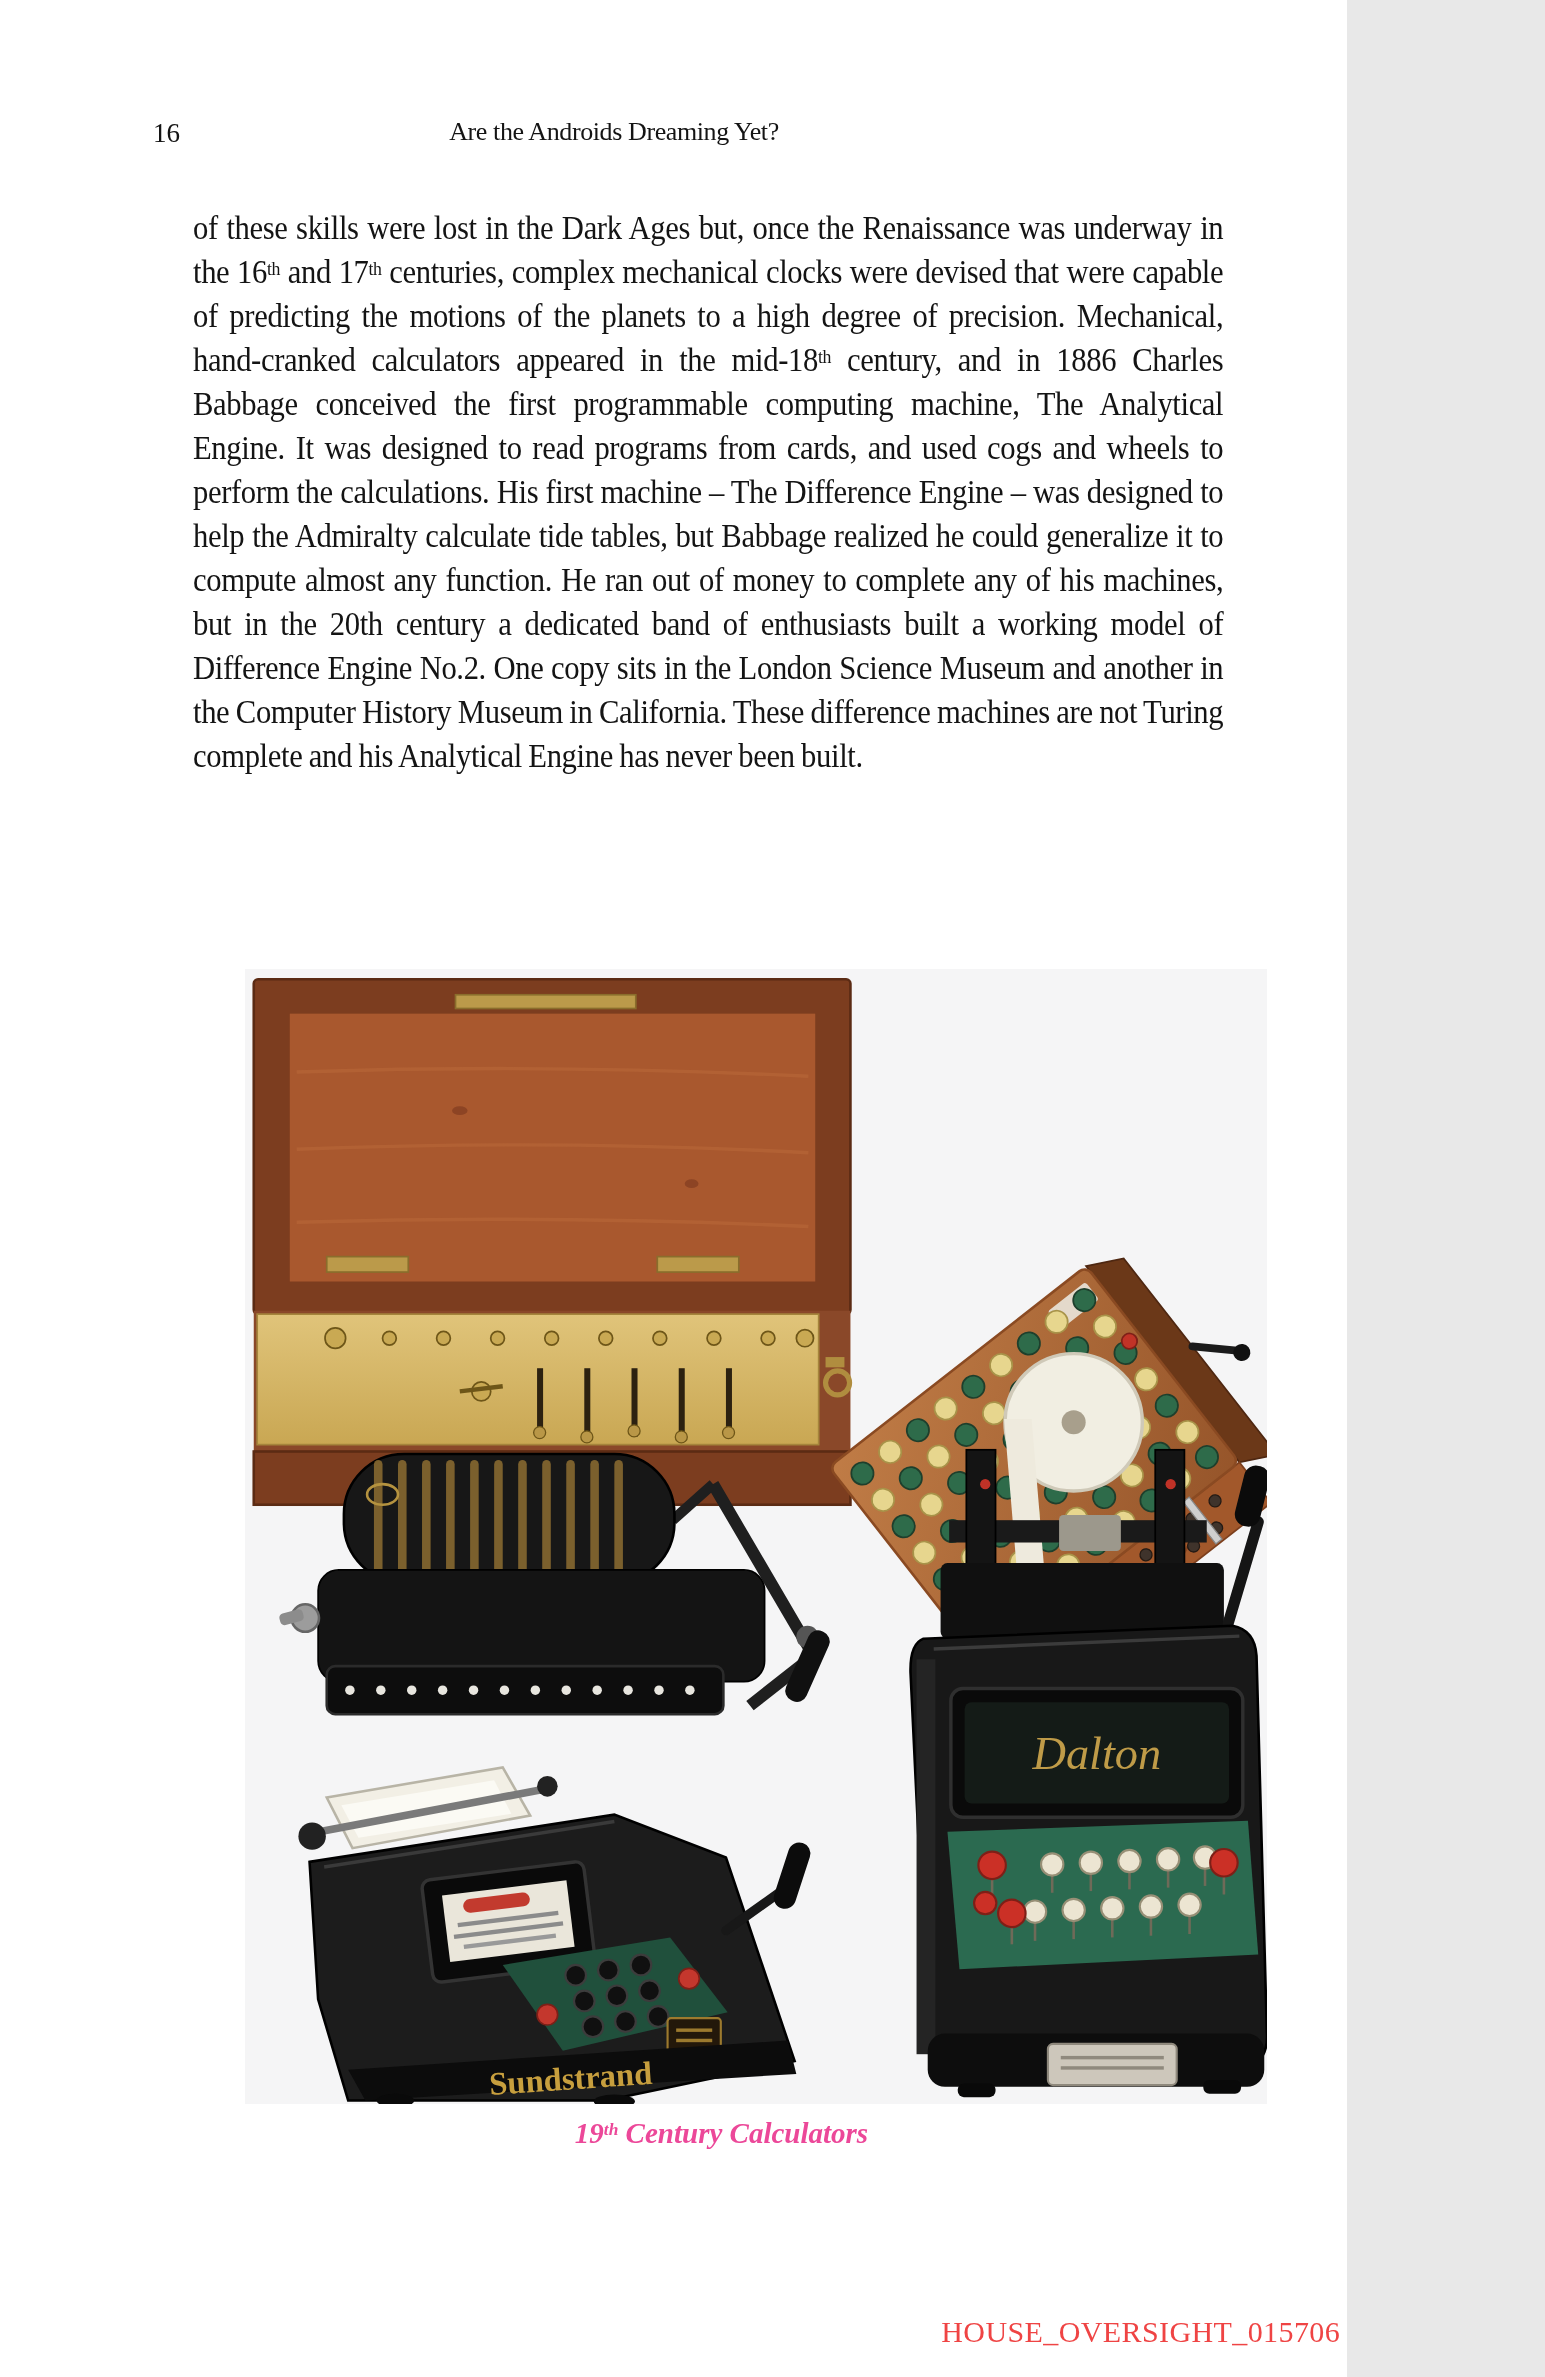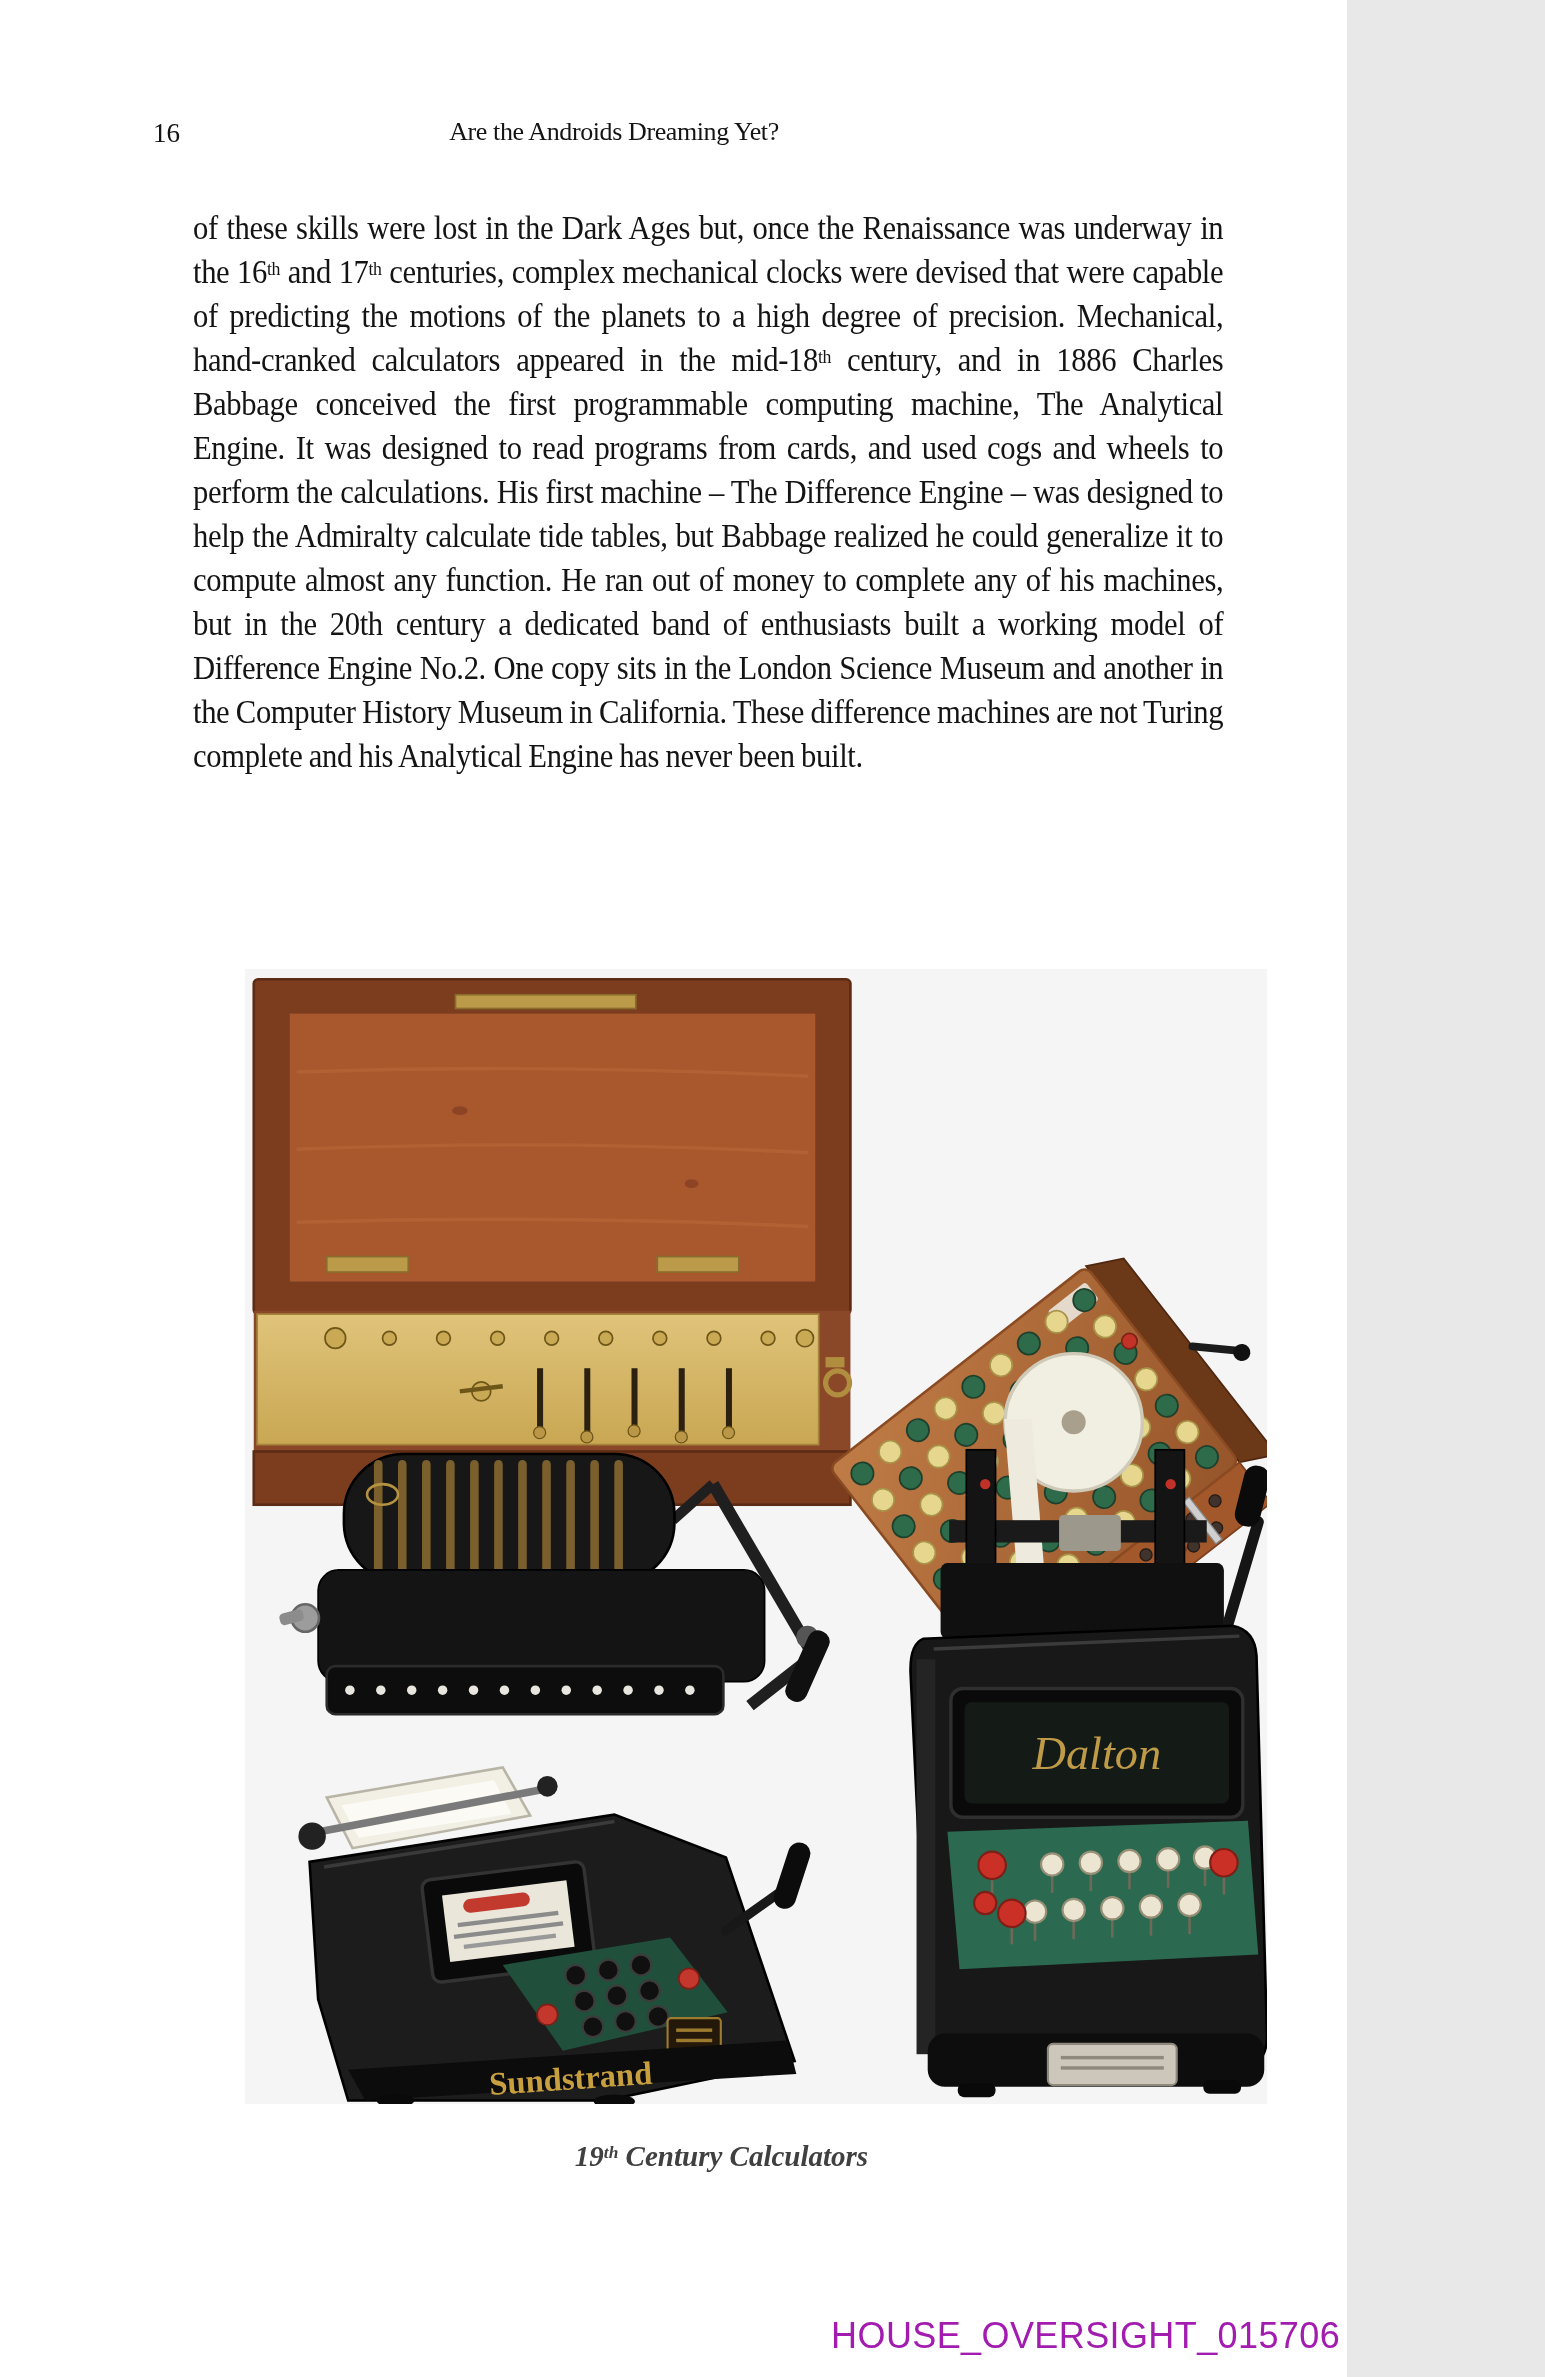--- a/index.html
+++ b/index.html
@@ -49,22 +49,22 @@
     font-size:29px;font-weight:bold;font-style:italic;
     white-space:nowrap;
   }
   #figure-caption sup{
     font-size:60%;line-height:0;vertical-align:baseline;
     position:relative;top:-0.45em;
   }
   
   #watermark{
     position:absolute;right:6.9px;top:2315px;
-    font-family:Liberation Sans, sans-serif;
-    font-size:36px;color:#a21caf;letter-spacing:0.4px;
+    font-family:Liberation Serif, serif;
+    font-size:30px;color:#ef4444;letter-spacing:0.4px;
     white-space:nowrap;
   }
 </style>
 </head>
 <body>
 
 <div id="page">
 
   <div id="page-number">16</div>
   <div id="running-head">Are the Androids Dreaming Yet?</div>
@@ -408,18 +408,18 @@
         <rect x="795" y="1240" width="392" height="62" rx="20" fill="#0d0d0d"></rect>
         <rect x="935" y="1252" width="150" height="48" rx="6" fill="#cdc7bb" stroke="#8f897d" stroke-width="2.5"></rect>
         <rect x="950" y="1266" width="120" height="4" fill="#8f897d"></rect>
         <rect x="950" y="1278" width="120" height="4" fill="#8f897d"></rect>
         <rect x="830" y="1298" width="44" height="16" rx="7" fill="#090909"></rect>
         <rect x="1116" y="1294" width="44" height="16" rx="7" fill="#090909"></rect>
       </g>
     </svg>
   </div>
 
-  <div id="figure-caption" style="color: #404040; margin-top: 23px;">19<sup>th</sup> Century Calculators</div>
+  <div id="figure-caption" style="color: #ec4899;">19<sup>th</sup> Century Calculators</div>
 
   <div id="watermark">HOUSE_OVERSIGHT_015706</div>
 
 </div>
 
 
 </body></html>

